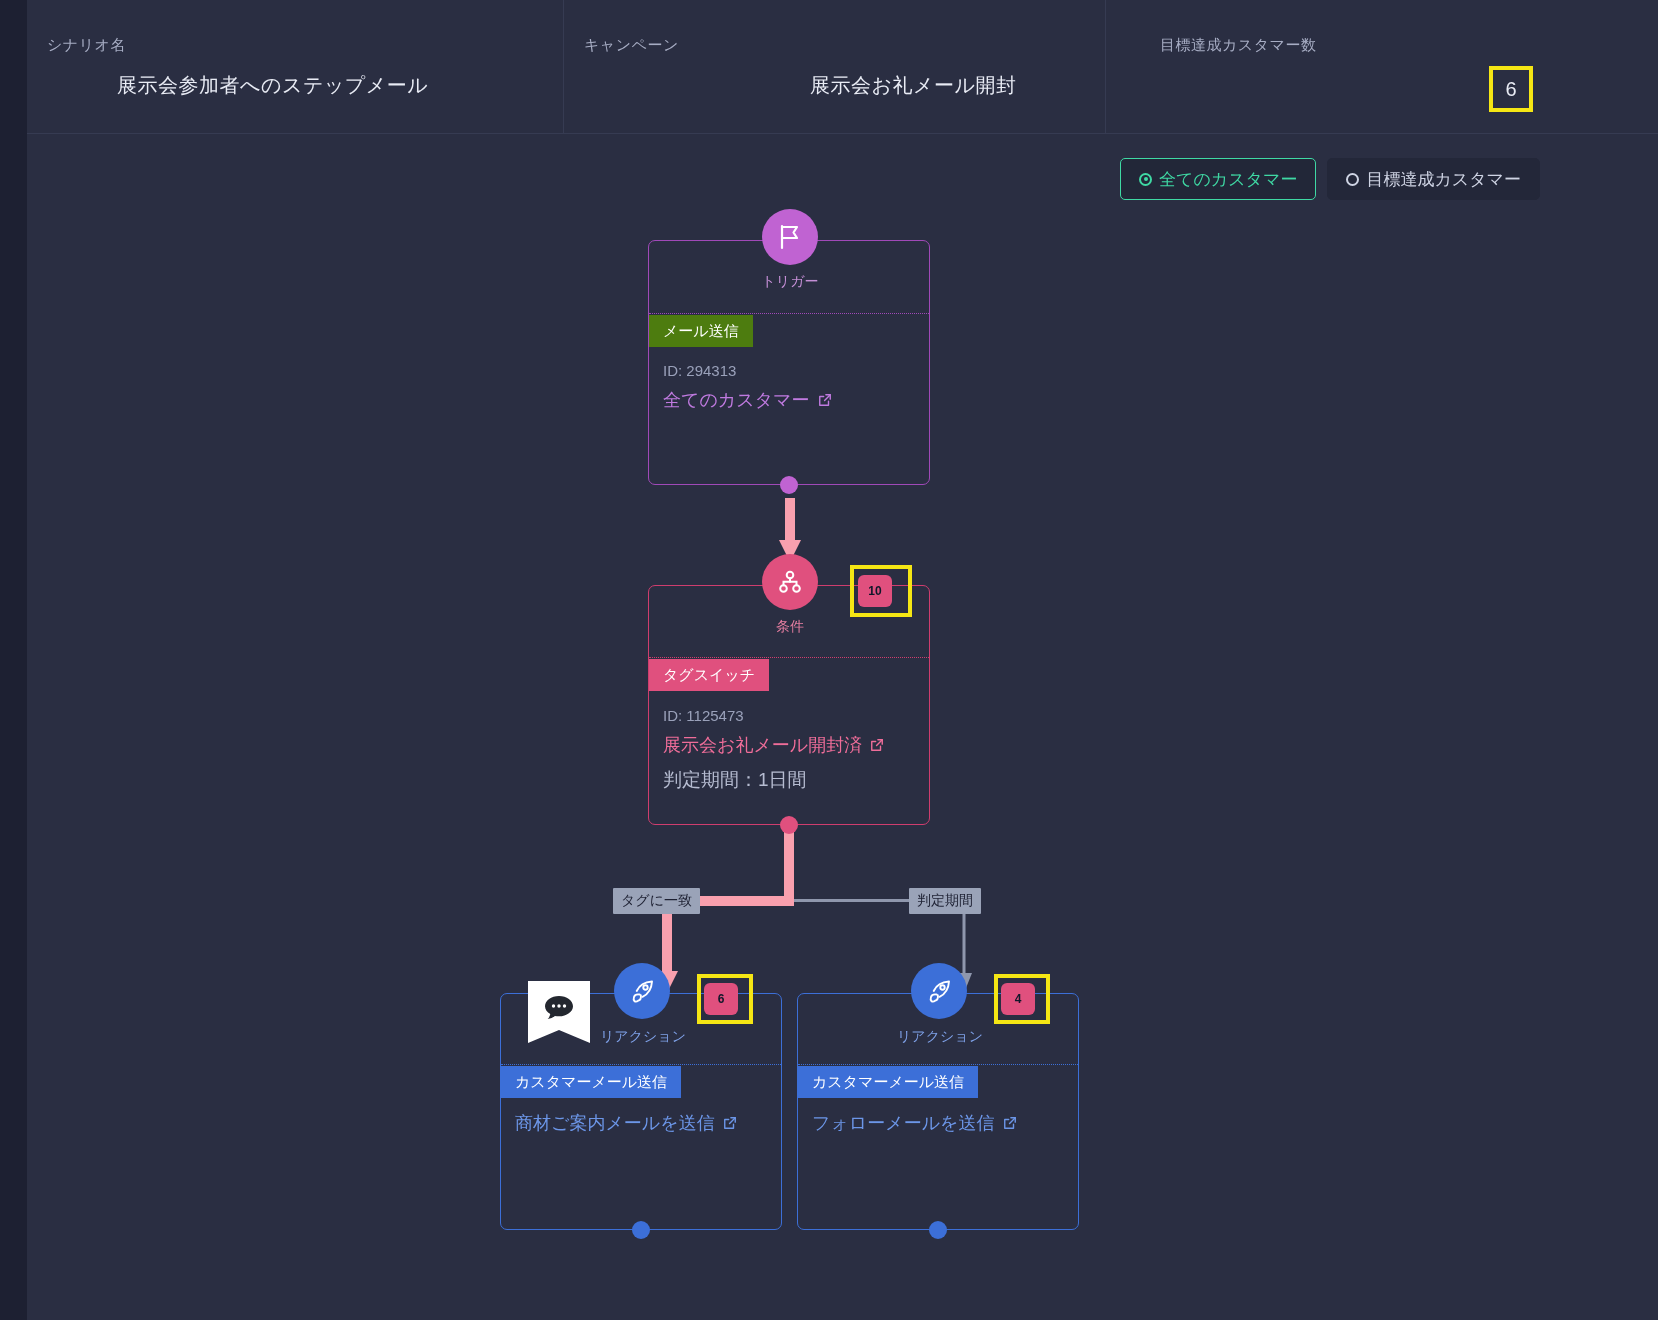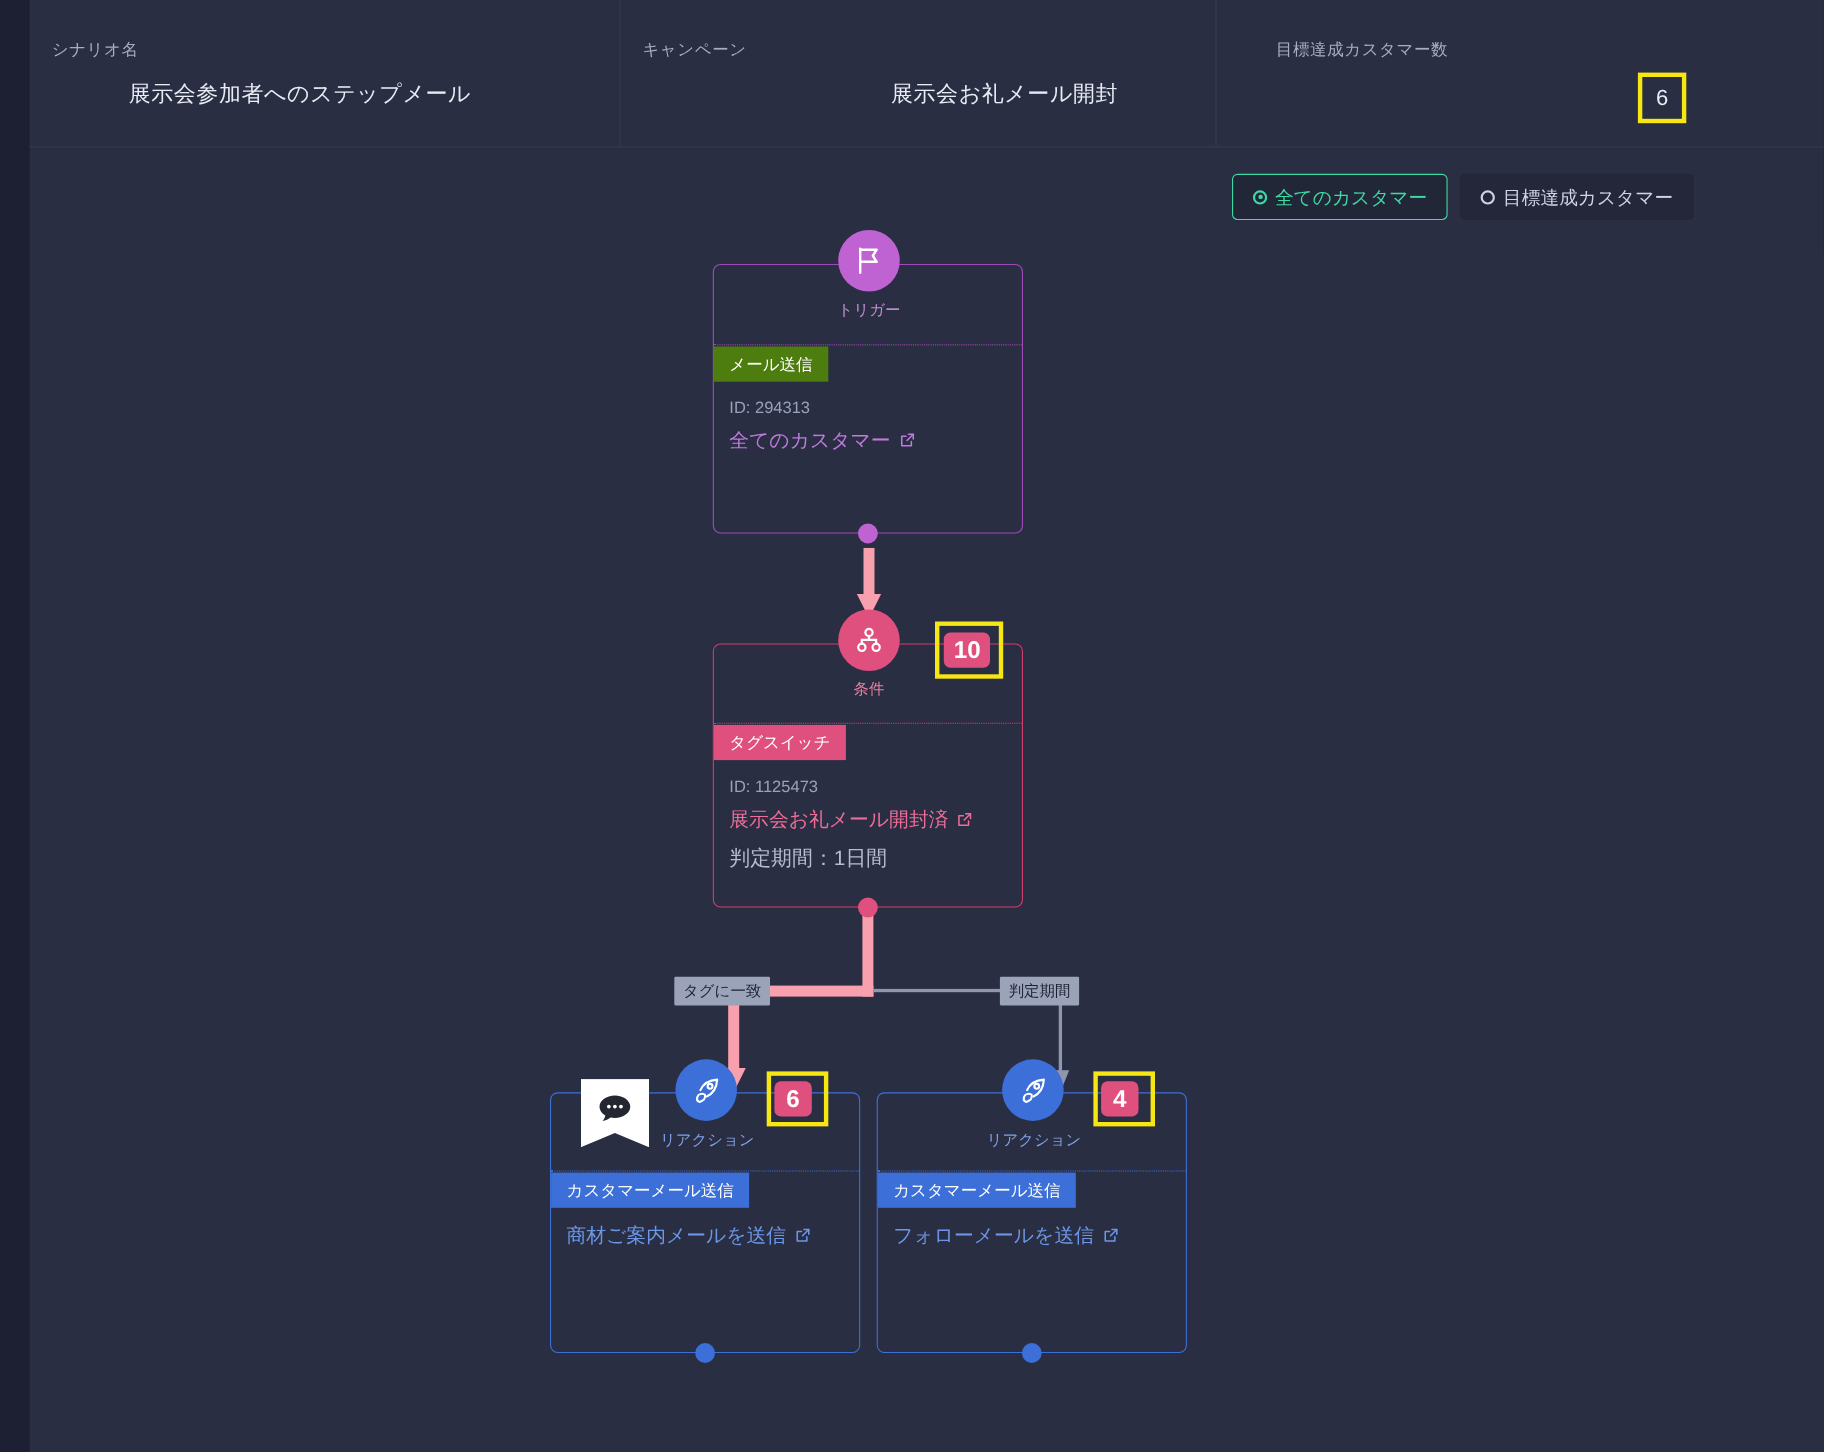--- a/index.html
+++ b/index.html
@@ -92,23 +92,23 @@
     z-index: 4;
   }
   .node-circle svg { display: block; }
   .node-caption {
     position: absolute; text-align: center; font-size: 14px; z-index: 4;
     white-space: nowrap;
   }
   .node-badge {
     position: absolute; z-index: 5;
     min-width: 34px; height: 32px; padding: 0 9px;
-    border-radius: 6px; background: #e0507e; color: #ffffff;
+    border-radius: 6px; background: #e0507e; color: #0f172a;
     display: flex; align-items: center; justify-content: center;
-    font-size: 22px; font-weight: bold;
+    font-size: 12px; font-weight: bold;
   }
   .badge-ring {
     position: absolute; z-index: 5;
     border: 4px solid #f5e614;
   }
   .tag-chip {
     position: absolute; height: 32px; padding: 0 14px;
     display: flex; align-items: center;
     color: #fff; font-size: 15px; white-space: nowrap;
   }

